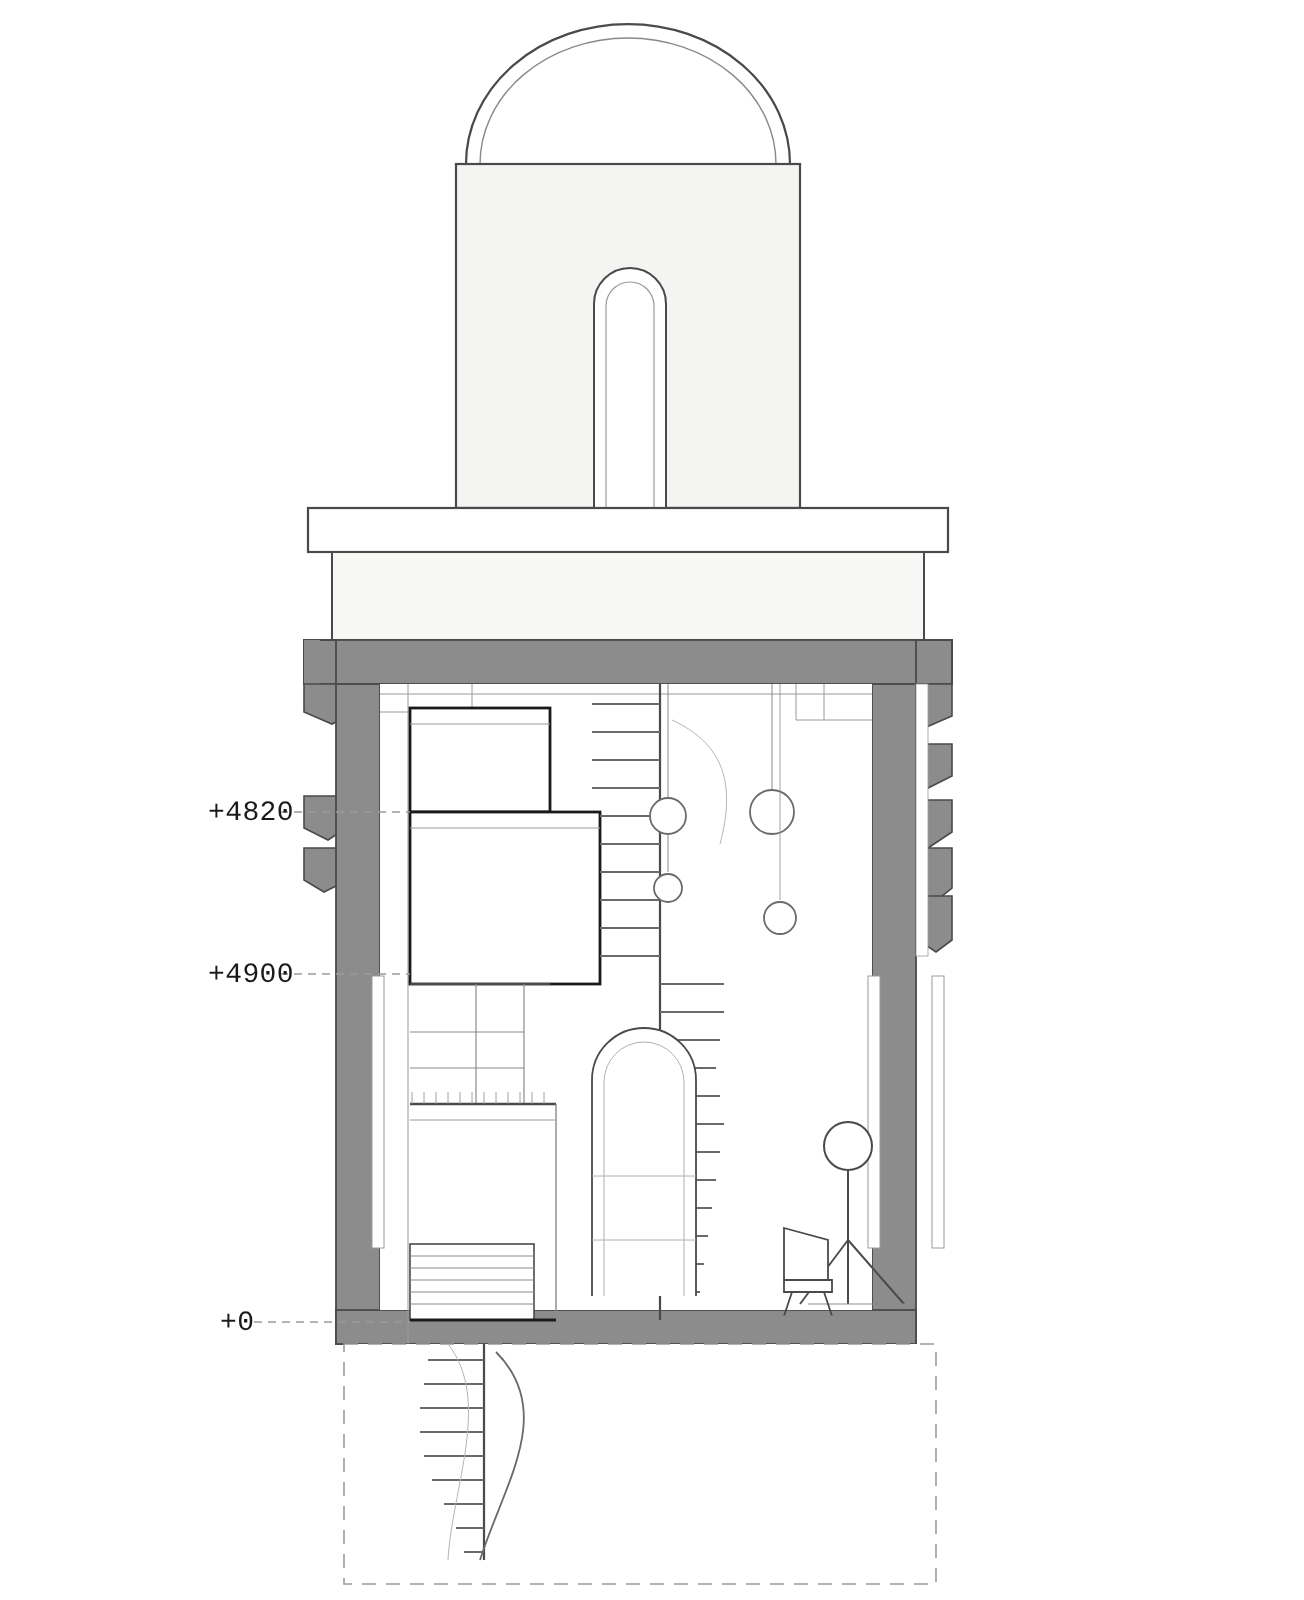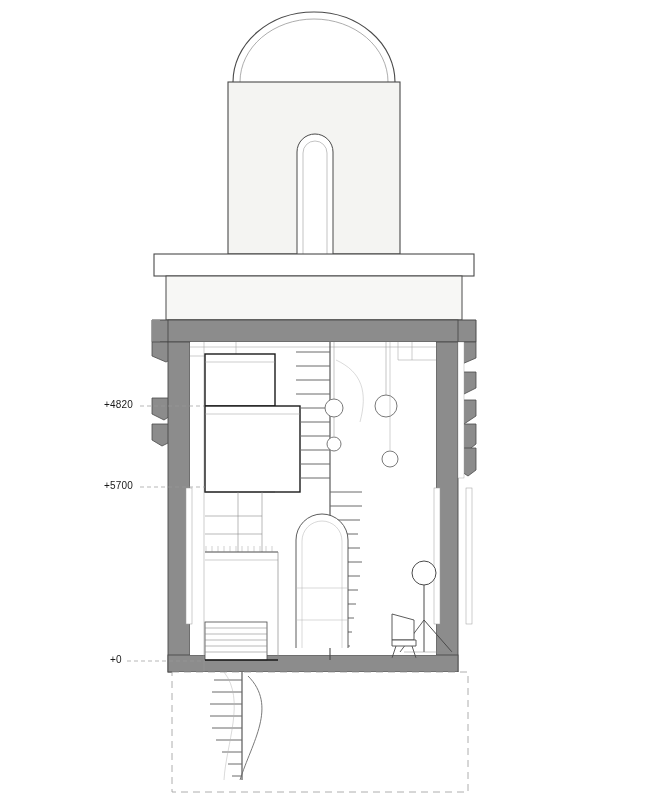--- a/index.html
+++ b/index.html
@@ -13,25 +13,25 @@
     font-family: "Liberation Sans", sans-serif;
     position: relative;
     overflow: hidden;
   }
   #sheet {
     position: absolute;
     inset: 0;
   }
   .lvl-label {
     position: absolute;
-    font-size: 10px;
+    font-size: 14px;
     color: #1a1a1a;
     letter-spacing: 0.2px;
     white-space: nowrap;
-    font-family: Liberation Sans, sans-serif;
+    font-family: Liberation Mono, monospace;
     text-align: center;
   }
   svg { display: block; }
 </style>
 </head>
 <body>
 
 <div id="sheet">
 
   <svg width="652" height="800" viewBox="0 0 652 800">
@@ -243,17 +243,17 @@
 
     <g>
       <line x1="140" y1="406" x2="205" y2="406" stroke="#9a9a9a" stroke-width="0.7" stroke-dasharray="4 3"></line>
       <line x1="140" y1="487" x2="205" y2="487" stroke="#9a9a9a" stroke-width="0.7" stroke-dasharray="4 3"></line>
       <line x1="127" y1="661" x2="205" y2="661" stroke="#9a9a9a" stroke-width="0.7" stroke-dasharray="4 3"></line>
     </g>
   </svg>
 
   <div class="lvl-label" style="left:104px; top:399px;">+4820</div>
 
-  <div class="lvl-label" style="left:104px; top:480px;">+5700</div>
+  <div class="lvl-label" style="left:104px; top:480px;">+4900</div>
 
   <div class="lvl-label" style="left:110px; top:654px;">+0</div>
 
 </div>
 
 </body></html>

